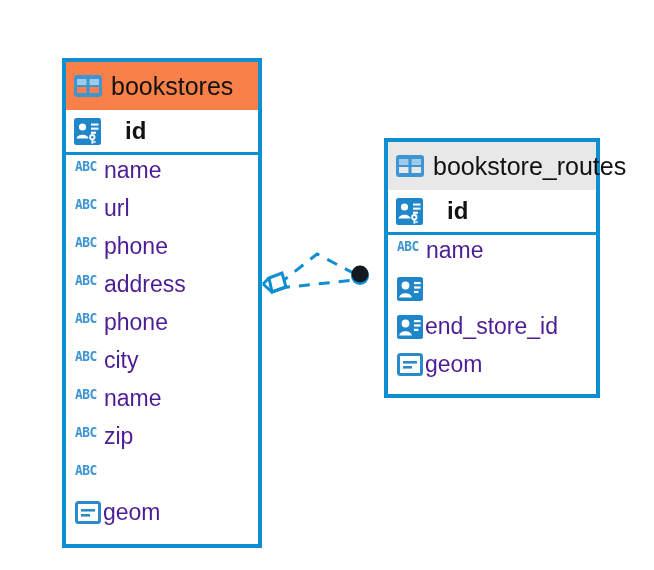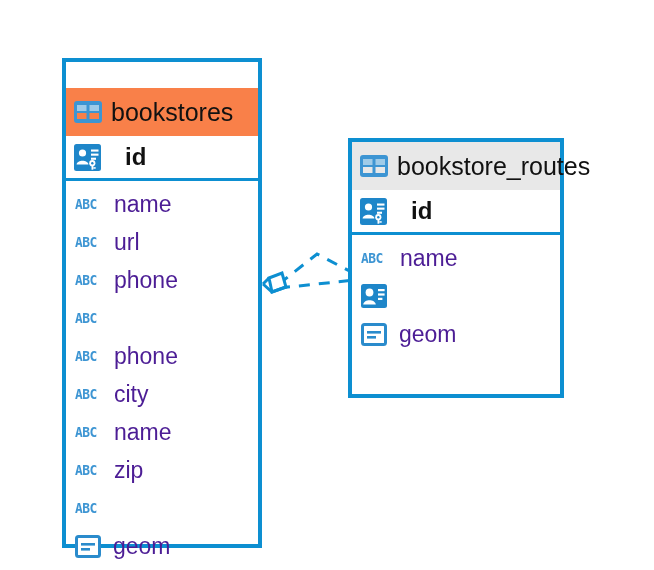--- a/index.html
+++ b/index.html
@@ -26,35 +26,35 @@
     border: 4px solid #0d8fd1;
     background: #ffffff;
   }
   #entity-bookstores {
     left: 62px;
     top: 58px;
     width: 200px;
     height: 490px;
   }
   #entity-bookstore-routes {
-    left: 348px;
+    left: 384px;
     top: 138px;
     width: 216px;
     height: 260px;
   }
 
   .entity-header {
     box-sizing: border-box;
     height: 48px;
     display: flex;
     align-items: center;
     padding-left: 8px;
     gap: 9px;
   }
-  .entity-header.orange { background: #f98049; margin-top: 26px; }
+  .entity-header.orange { background: #f98049; }
   .entity-header.gray   { background: #e8e8e8; }
 
   .entity-title {
     font-size: 25px;
     color: #111111;
     line-height: 1;
     white-space: nowrap;
   }
 
   .pk-row {
@@ -74,23 +74,22 @@
     line-height: 1;
   }
 
   .fields {
     padding-top: 4px;
   }
   .field-row {
     box-sizing: border-box;
     height: 38px;
     display: flex;
-    align-items: center;
     padding-left: 9px;
-    gap: 12px;
+    gap: 2px;
   }
   .field-label {
     font-size: 23px;
     color: #4c1d95;
     line-height: 1;
     white-space: nowrap;
   }
 
   
   .icon {
@@ -192,20 +191,21 @@
         <span class="field-label">url</span>
       </div>
 
       <div class="field-row">
         <div class="icon-abc">ABC</div>
         <span class="field-label">phone</span>
       </div>
 
       <div class="field-row">
         <div class="icon-abc">ABC</div>
+        <span class="field-label">address</span>
       </div>
 
       <div class="field-row">
         <div class="icon-abc">ABC</div>
         <span class="field-label">phone</span>
       </div>
 
       <div class="field-row">
         <div class="icon-abc">ABC</div>
         <span class="field-label">city</span>
@@ -277,20 +277,31 @@
         <svg class="icon icon-fk" viewBox="0 0 26 24">
           <rect x="0" y="0" width="26" height="24" rx="2.5" fill="#1e86c9"></rect>
           <circle cx="8.5" cy="8.5" r="3.9" fill="#ffffff"></circle>
           <path d="M 2.2 20.5 C 2.9 14.8 14.1 14.8 14.8 20.5 Z" fill="#ffffff"></path>
           <rect x="17" y="5" width="6.6" height="2.2" fill="#ffffff"></rect>
           <rect x="17" y="9.4" width="6.6" height="2.2" fill="#ffffff"></rect>
           <rect x="17" y="13.8" width="4.4" height="2.2" fill="#ffffff"></rect>
         </svg>
       </div>
 
+      <div class="field-row">
+        <svg class="icon icon-fk" viewBox="0 0 26 24">
+          <rect x="0" y="0" width="26" height="24" rx="2.5" fill="#1e86c9"></rect>
+          <circle cx="8.5" cy="8.5" r="3.9" fill="#ffffff"></circle>
+          <path d="M 2.2 20.5 C 2.9 14.8 14.1 14.8 14.8 20.5 Z" fill="#ffffff"></path>
+          <rect x="17" y="5" width="6.6" height="2.2" fill="#ffffff"></rect>
+          <rect x="17" y="9.4" width="6.6" height="2.2" fill="#ffffff"></rect>
+          <rect x="17" y="13.8" width="4.4" height="2.2" fill="#ffffff"></rect>
+        </svg>
+        <span class="field-label">end_store_id</span>
+      </div>
 
       <div class="field-row">
         <svg class="icon icon-geom" viewBox="0 0 26 23">
           <rect x="1.5" y="1.5" width="23" height="20" rx="2" fill="#ffffff" stroke="#2a8bcc" stroke-width="3"></rect>
           <rect x="6" y="8" width="14" height="2.6" fill="#2a8bcc"></rect>
           <rect x="6" y="13" width="9" height="2.6" fill="#2a8bcc"></rect>
         </svg>
         <span class="field-label">geom</span>
       </div>
 

